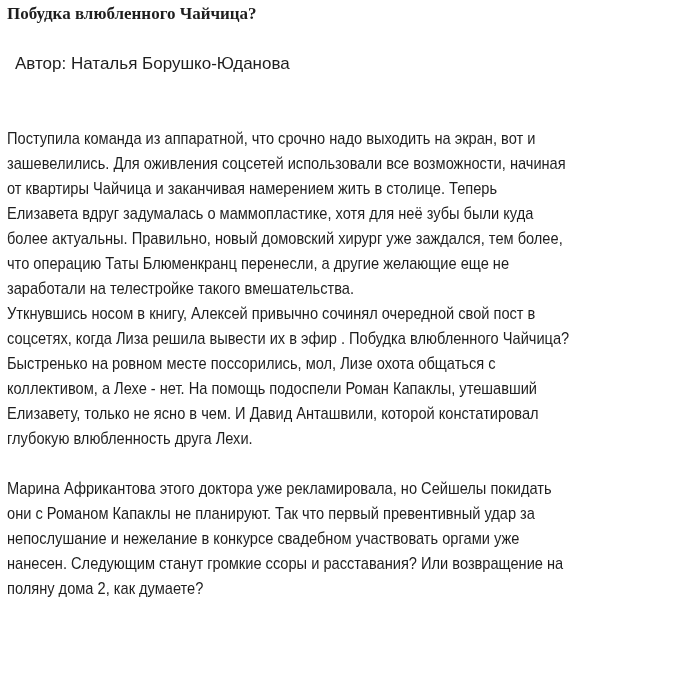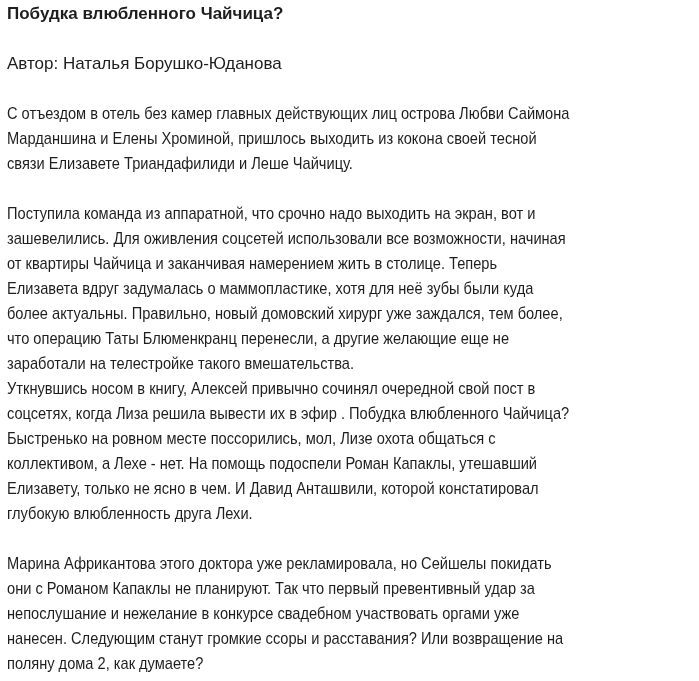--- a/index.html
+++ b/index.html
@@ -20,22 +20,22 @@
       top: 0;
       width: 690px;
     }
     .title, .author {
       font-family: "Liberation Sans", "DejaVu Sans", sans-serif;
       font-size: 17px;
       line-height: 25px;
       margin: 0;
       white-space: nowrap;
     }
-    .title { padding-top: 1px; margin-bottom: 25px; }
-    .author { margin-bottom: 25px; }
+    .title { padding-top: 1px; margin-bottom: 25px; font-family: Liberation Serif, serif; }
+    .author { margin-bottom: 25px; margin-left: 8px; }
     .para {
       font-family: "Liberation Sans", "DejaVu Sans", sans-serif;
       font-size: 17px;
       line-height: 25px;
       margin: 0;
     }
     .line {
       display: block;
       white-space: nowrap;
       transform-origin: left center;
@@ -43,25 +43,20 @@
     }
     .gap { height: 25px; }
   </style>
 </head>
 <body>
 
 <div class="article">
   <h1 class="title">Побудка влюбленного Чайчица?</h1>
   <p class="author">Автор: Наталья Борушко-Юданова</p>
 
-  <p class="para">
-    <span class="line">С отъездом в отель без камер главных действующих лиц острова Любви Саймона</span>
-    <span class="line">Марданшина и Елены Хроминой, пришлось выходить из кокона своей тесной</span>
-    <span class="line">связи Елизавете Триандафилиди и Леше Чайчицу.</span>
-  </p>
   <div class="gap"></div>
 
   <p class="para">
     <span class="line">Поступила команда из аппаратной, что срочно надо выходить на экран, вот и</span>
     <span class="line">зашевелились. Для оживления соцсетей использовали все возможности, начиная</span>
     <span class="line">от квартиры Чайчица и заканчивая намерением жить в столице. Теперь</span>
     <span class="line">Елизавета вдруг задумалась о маммопластике, хотя для неё зубы были куда</span>
     <span class="line">более актуальны. Правильно, новый домовский хирург уже заждался, тем более,</span>
     <span class="line">что операцию Таты Блюменкранц перенесли, а другие желающие еще не</span>
     <span class="line">заработали на телестройке такого вмешательства.</span>

